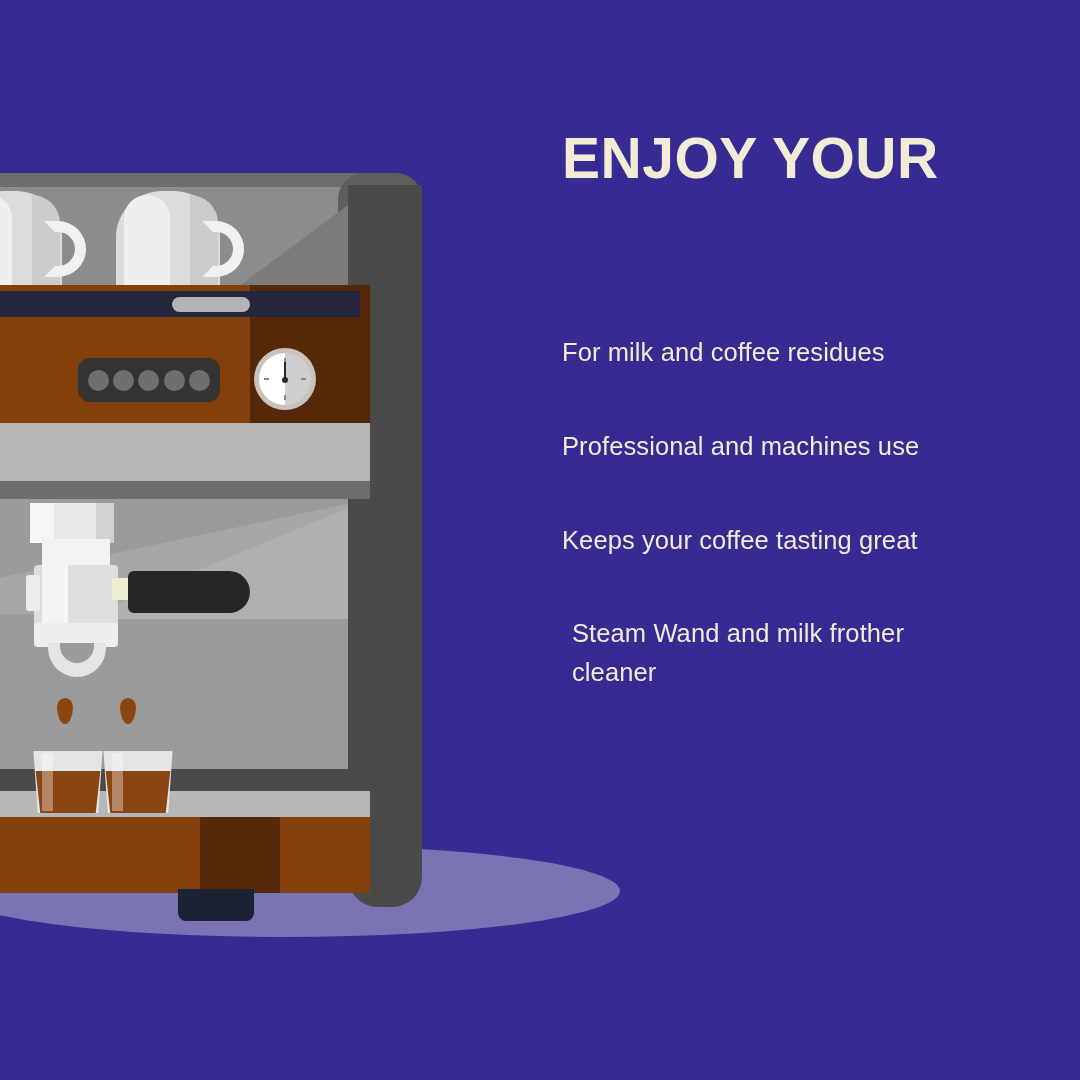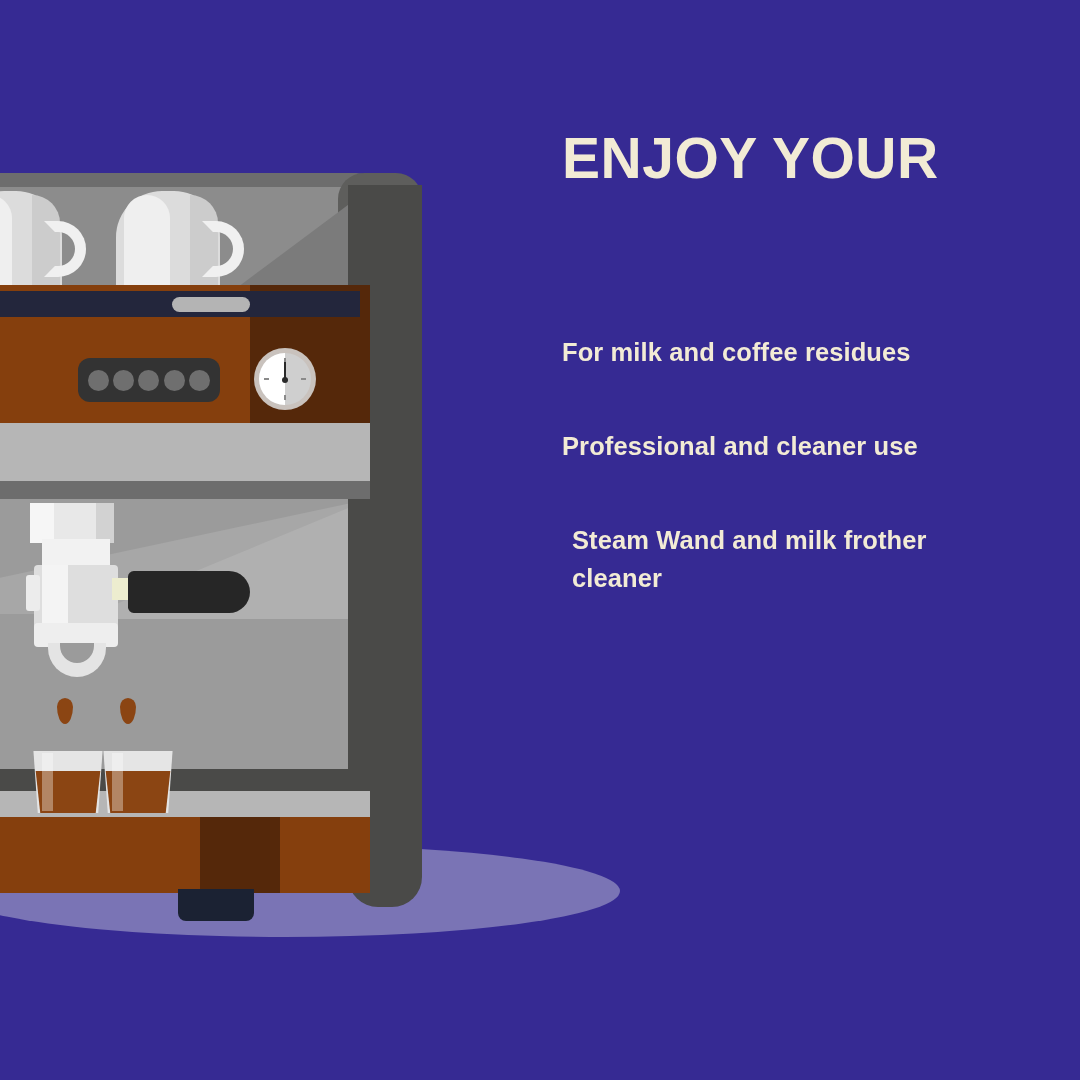--- a/index.html
+++ b/index.html
@@ -39,21 +39,21 @@
     padding: 0;
     list-style: none;
     position: absolute;
     top: 205px;
     left: 0;
     width: 400px;
   }
   .bullet {
     color: #f2ebd5;
     font-size: 25.5px;
-    font-weight: bold;
+    font-weight: normal;
     line-height: 1.52;
     margin-bottom: 55px;
     letter-spacing: 0.1px;
   }
   .bullet:last-child { margin-bottom: 0; margin-left: 10px; }
 
   
   .machine {
     position: absolute;
     left: -170px;
@@ -552,18 +552,19 @@
     <div class="foot"></div>
   </div>
 
   <div class="text-col">
     <h1 class="headline">
       <span>ENJOY YOUR</span><br>
     </h1>
 
     <ul class="bullets">
       <li class="bullet">For milk and coffee residues</li>
-      <li class="bullet">Professional and cleaner use</li>
+      <li class="bullet">Professional and machines use</li>
+      <li class="bullet">Keeps your coffee tasting great</li>
       <li class="bullet">Steam Wand and milk frother cleaner</li>
     </ul>
   </div>
 
 </div>
 
 </body></html>

